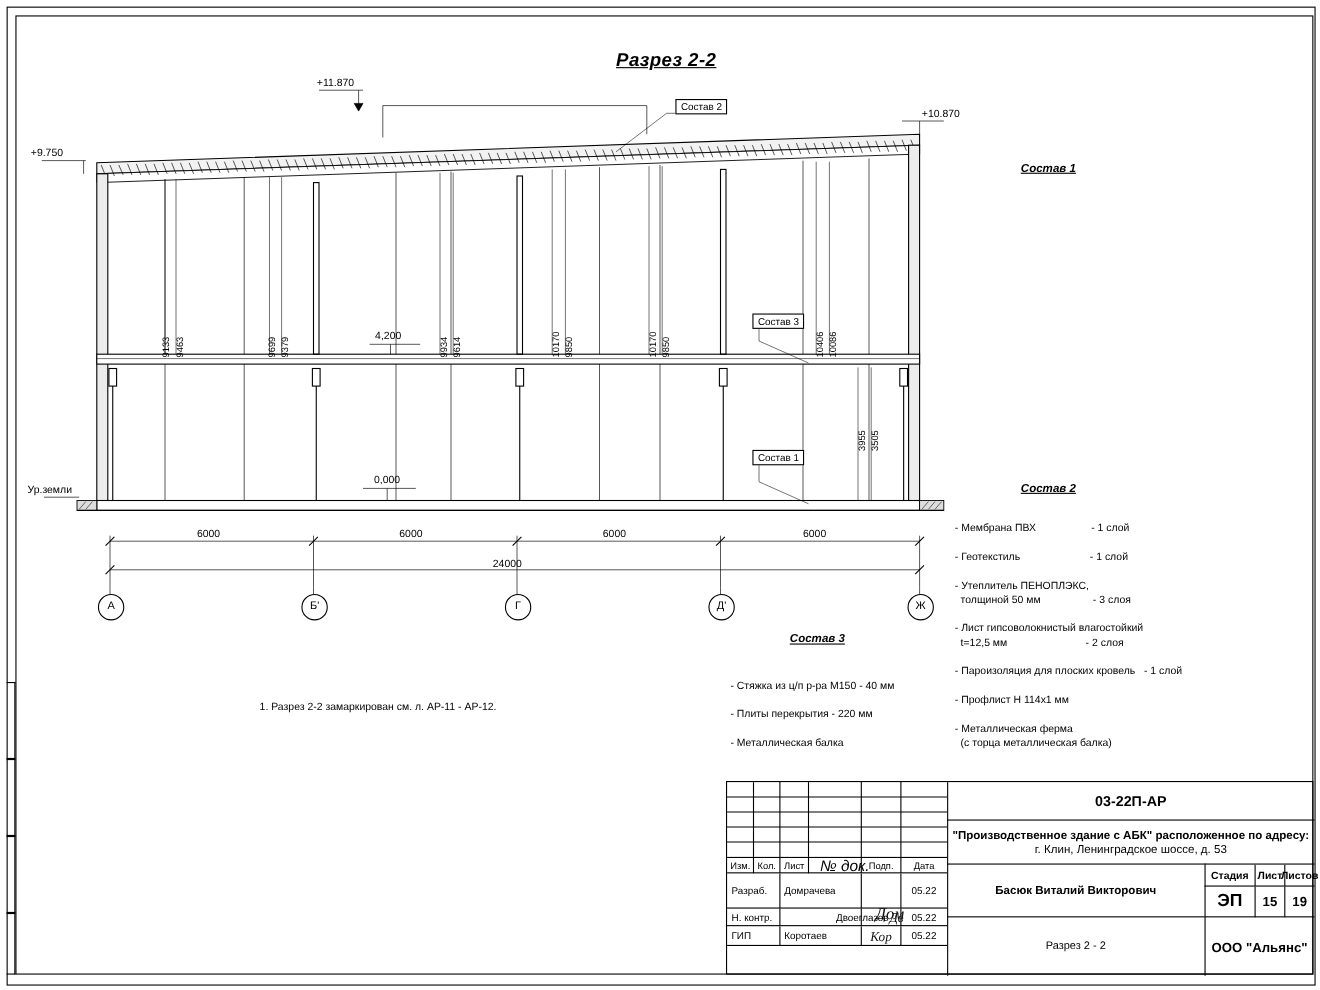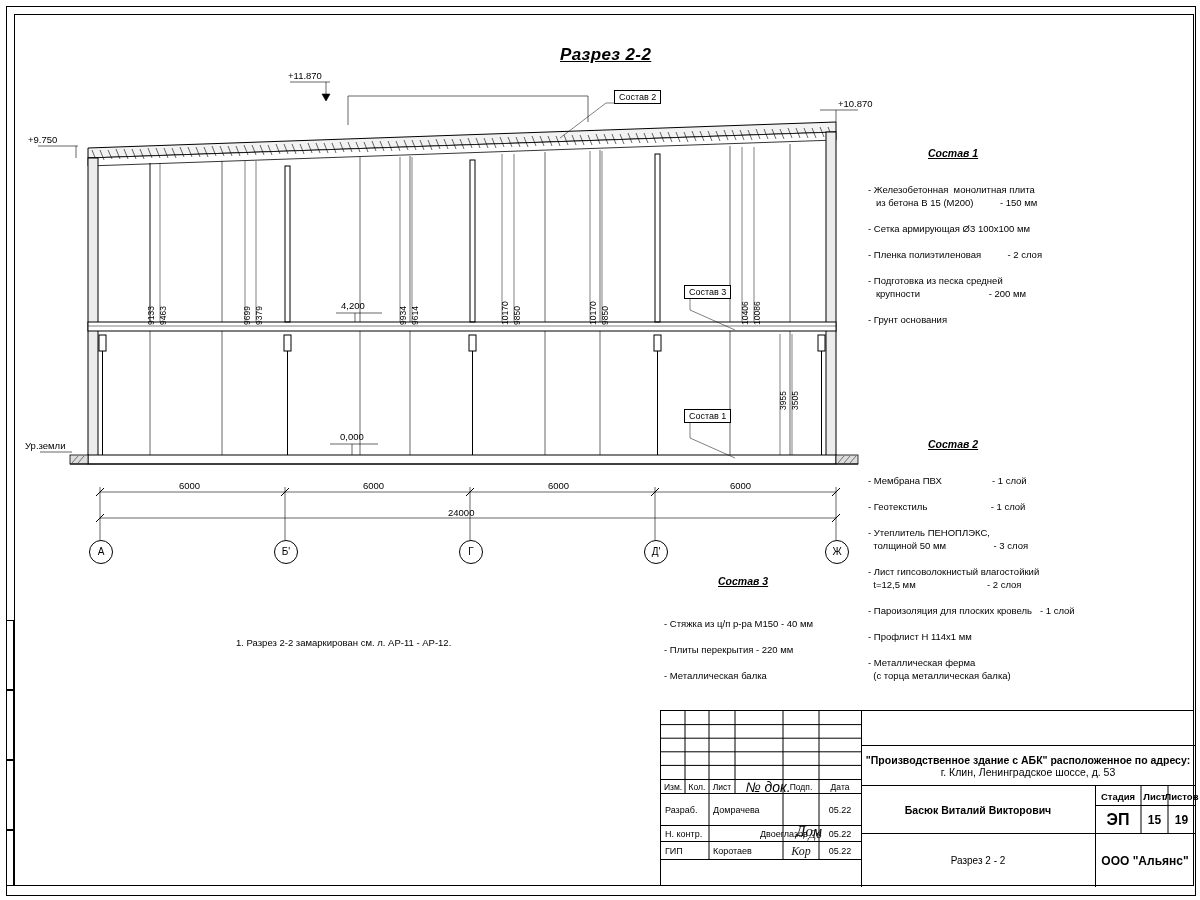--- a/index.html
+++ b/index.html
@@ -317,31 +317,20 @@
     <div class="lbl" style="left:448px;top:507px;">24000</div>
 
     <div class="circ" style="left:89px;top:540px;">А</div>
     <div class="circ" style="left:274px;top:540px;">Б'</div>
     <div class="circ" style="left:459px;top:540px;">Г</div>
     <div class="circ" style="left:644px;top:540px;">Д'</div>
     <div class="circ" style="left:825px;top:540px;">Ж</div>
   </div>
 
   <div class="spec-h" style="left:928px;top:147px;">Состав 1</div>
-  <div class="spec" style="left:868px;top:183px;">- Железобетонная  монолитная плита
-   из бетона В 15 (М200)          - 150 мм
-
-- Сетка армирующая Ø3 100х100 мм
-
-- Пленка полиэтиленовая          - 2 слоя
-
-- Подготовка из песка средней
-   крупности                          - 200 мм
-
-- Грунт основания</div>
 
   <div class="spec-h" style="left:928px;top:438px;">Состав 2</div>
   <div class="spec" style="left:868px;top:474px;">- Мембрана ПВХ                   - 1 слой
 
 - Геотекстиль                        - 1 слой
 
 - Утеплитель ПЕНОПЛЭКС,
   толщиной 50 мм                  - 3 слоя
 
 - Лист гипсоволокнистый влагостойкий
@@ -358,20 +347,21 @@
   <div class="spec" style="left:664px;top:617px;">- Стяжка из ц/п р-ра М150 - 40 мм
 
 - Плиты перекрытия - 220 мм
 
 - Металлическая балка</div>
 
   <div class="note" style="left:236px;top:627px;">1. Разрез 2-2 замаркирован см. л. АР-11 - АР-12.</div>
 
   <div class="stamp">
 
+    <div class="c ctr big" style="left:200px;top:0;width:334px;height:34px;">03-22П-АР</div>
     <div class="c bl" style="left:200px;top:0;width:0;height:176px;"></div>
 
     <div class="c" style="left:0;top:0;width:200px;height:68px;">
       <svg width="200" height="68">
         <g stroke="#000" stroke-width="1" fill="none">
           <line x1="0" y1="13.6" x2="200" y2="13.6"></line>
           <line x1="0" y1="27.2" x2="200" y2="27.2"></line>
           <line x1="0" y1="40.8" x2="200" y2="40.8"></line>
           <line x1="0" y1="54.4" x2="200" y2="54.4"></line>
           <line x1="24" y1="0" x2="24" y2="68"></line>

